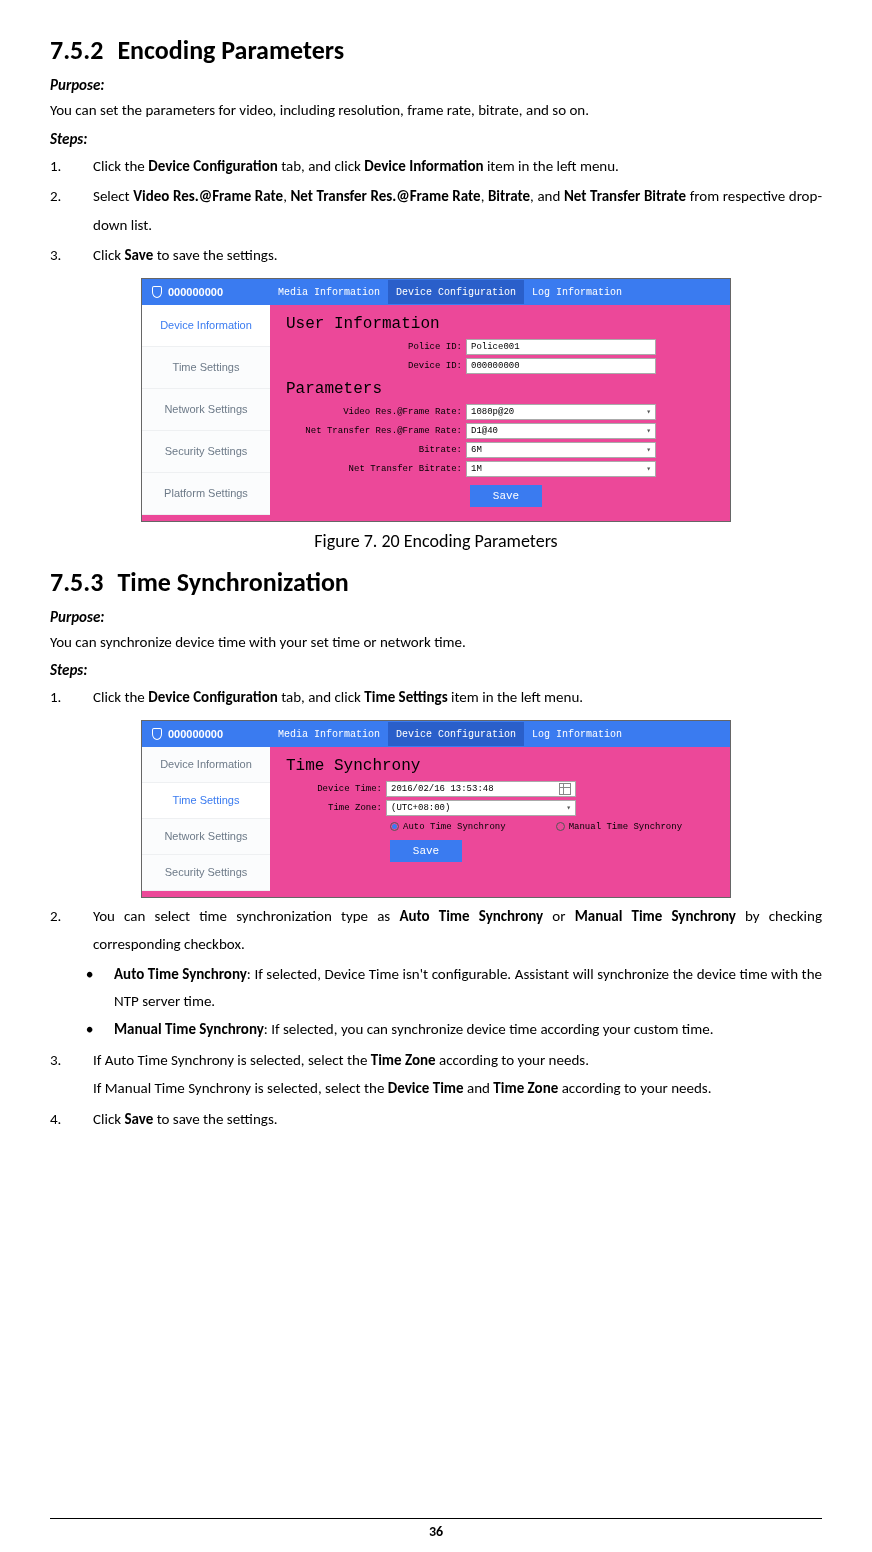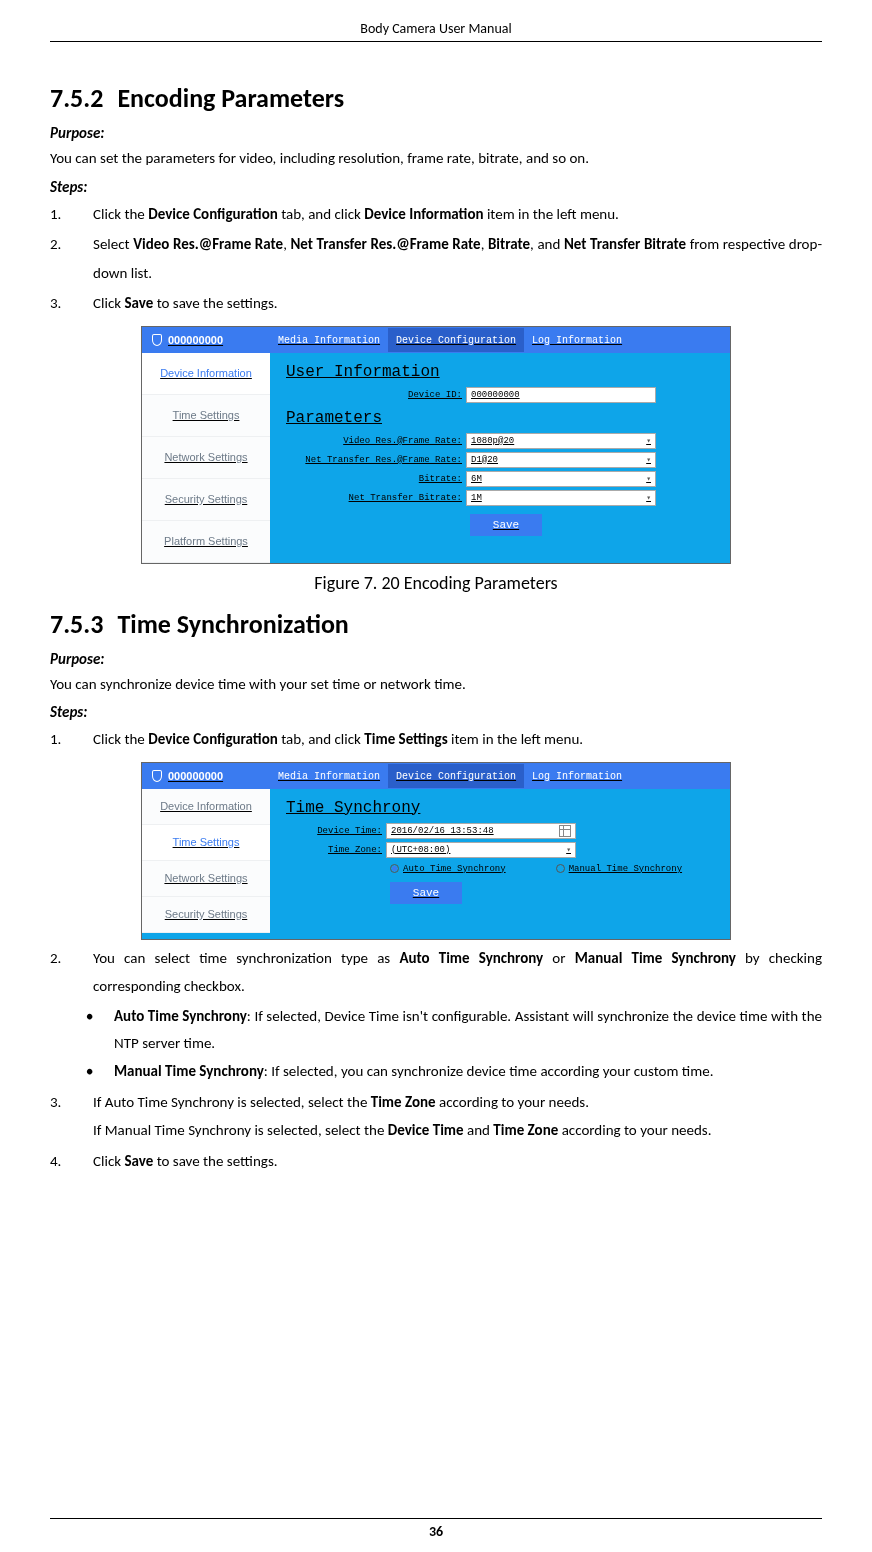--- a/index.html
+++ b/index.html
@@ -68,23 +68,22 @@
     margin: 0 auto;
     font-size: 14px;
     font-weight: bold;
   }
   strong { font-weight: bold; }
 
   
   .app-shot {
     border: 1px solid #666;
     margin: 8px auto 4px auto;
-    background: #0ea5e9;
+    background: #ec4899;
     font-size: 10px;
-    text-decoration: underline;
   }
   .shot1 { width: 590px; }
   .shot2 { width: 590px; }
   .app-header {
     background: #3a7bf0;
     color: #fff;
     display: flex;
     align-items: center;
     height: 26px;
     font-family: "Courier New", monospace;
@@ -177,21 +176,20 @@
     linear-gradient(#888,#888) 3px 0/1px 100% no-repeat; }
   .shield-ic { display:inline-block; width:10px; height:12px; border:1px solid #fff; border-radius:2px 2px 50% 50%; }
   .shot2 .form-label { width:100px; }
   .shot2 .form-field { width:190px; }
   .shot2 .save-btn { margin-left:104px; }
 </style>
 </head>
 <body>
 
 <div class="page">
-  <div class="doc-header">Body Camera User Manual</div>
 
   <h2 class="h-section">
     <span class="num">7.5.2</span><span>Encoding Parameters</span>
   </h2>
   <p class="purpose">Purpose:</p>
   <p class="para">You can set the parameters for video, including resolution, frame rate, bitrate, and so on.</p>
   <p class="steps-lbl">Steps:</p>
   <ol class="ol">
     <li>
       <span class="n">1.</span>
@@ -221,37 +219,43 @@
       <div class="sidebar">
         <div class="sidebar-item sidebar-active">Device Information</div>
         <div class="sidebar-item">Time Settings</div>
         <div class="sidebar-item">Network Settings</div>
         <div class="sidebar-item">Security Settings</div>
         <div class="sidebar-item">Platform Settings</div>
       </div>
       <div class="content">
         <div class="sect-title">User Information</div>
         <div class="form-row">
+          <span class="form-label">Police ID:</span>
+          <span class="form-field">
+              <span>Police001</span>
+            </span>
+        </div>
+        <div class="form-row">
           <span class="form-label">Device ID:</span>
           <span class="form-field">
               <span>000000000</span>
             </span>
         </div>
         <div class="sect-title" style="margin-top:6px;">Parameters</div>
         <div class="form-row">
           <span class="form-label">Video Res.@Frame Rate:</span>
           <span class="form-field">
               <span>1080p@20</span>
               <span class="caret">▾</span>
             </span>
         </div>
         <div class="form-row">
           <span class="form-label">Net Transfer Res.@Frame Rate:</span>
           <span class="form-field">
-              <span>D1@20</span>
+              <span>D1@40</span>
               <span class="caret">▾</span>
             </span>
         </div>
         <div class="form-row">
           <span class="form-label">Bitrate:</span>
           <span class="form-field">
               <span>6M</span>
               <span class="caret">▾</span>
             </span>
         </div>

